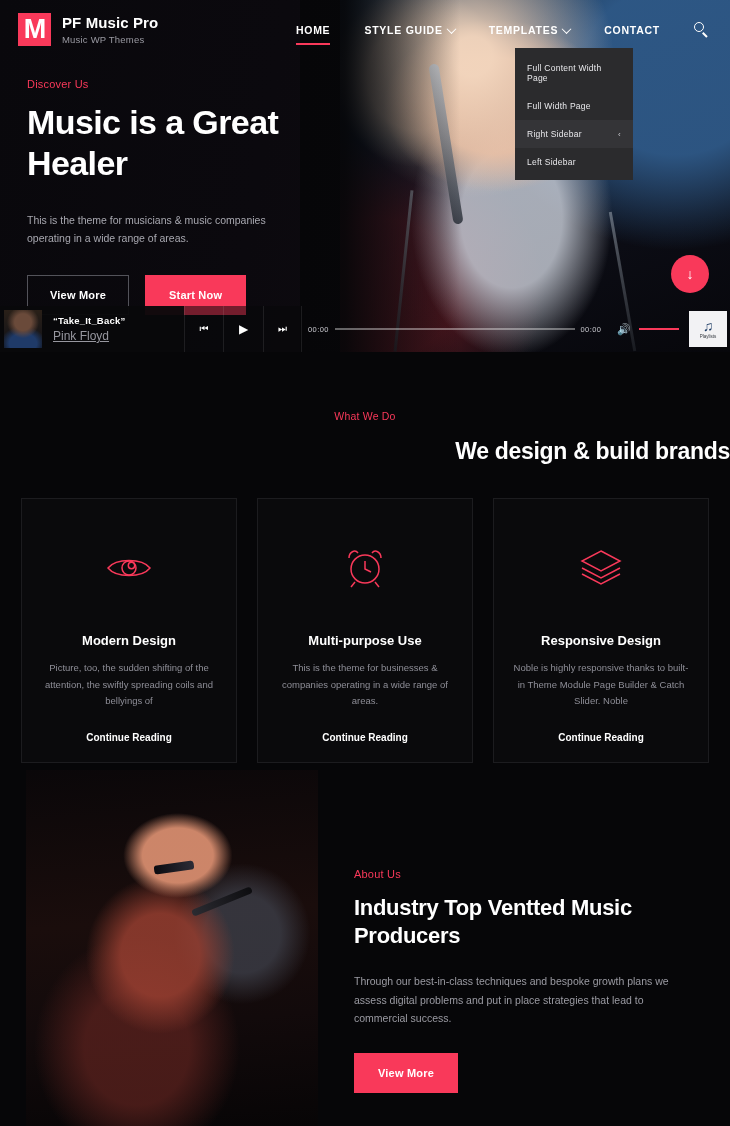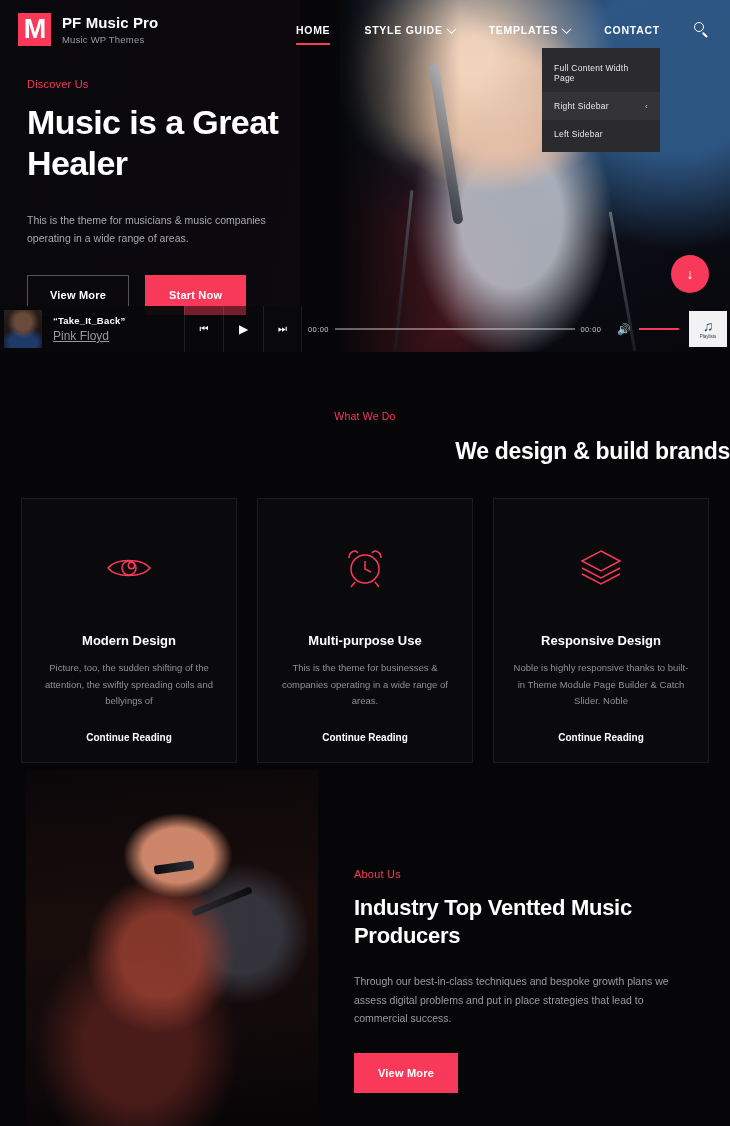--- a/index.html
+++ b/index.html
@@ -61,21 +61,21 @@
   .nav-item { position:relative; display:flex; align-items:center; gap:5px;
               font-size:10.5px; font-weight:700; letter-spacing:.75px; color:#fff; cursor:pointer; }
   .nav-item.active:after{ content:""; position:absolute; left:0; right:0; bottom:-9px; height:2px; background:#f9395a; }
   .caret { display:inline-block; width:7px; height:7px; border-right:1.4px solid #fff; border-bottom:1.4px solid #fff;
            transform:rotate(45deg) translate(-1px,-1px); }
   .search-icon { width:14px; height:14px; position:relative; cursor:pointer; }
   .search-icon i { position:absolute; left:0; top:0; width:10px; height:10px; border:1.5px solid #fff; border-radius:50%; }
   .search-icon b { position:absolute; right:0; bottom:0; width:6px; height:1.6px; background:#fff; transform:rotate(45deg); }
 
   
-  .dropdown { position:absolute; left:542px; top:48px; width:118px; background:#2b2b2d; z-index:60; padding:6px 0 4px; }
+  .dropdown { position:absolute; left:515px; top:48px; width:118px; background:#2b2b2d; z-index:60; padding:6px 0 4px; }
   .dd-item { display:flex; align-items:center; justify-content:space-between;
              padding:9px 12px; font-size:8.5px; color:#e9e9ec; letter-spacing:.25px; cursor:pointer; }
   .dd-item.active { background:#343437; }
   .dd-arrow { font-size:8px; color:#c9c9ce; }
 
   
   .hero-copy { position:absolute; left:27px; top:78px; width:300px; z-index:30; }
   .eyebrow { color:#f9395a; font-size:11px; letter-spacing:.2px; margin-bottom:12px; }
   .hero-title { font-size:34px; font-weight:700; line-height:1.22; letter-spacing:-0.6px; }
   .hero-desc { margin-top:26px; font-size:10.5px; line-height:1.75; color:#a8a8b0; width:262px; }
@@ -190,20 +190,23 @@
           <i></i>
           <b></b>
         </div>
     </div>
   </div>
 
   <div class="dropdown">
     <div class="dd-item">
       <span>Full Content Width Page</span>
     </div>
+    <div class="dd-item">
+      <span>Full Width Page</span>
+    </div>
     <div class="dd-item active">
       <span>Right Sidebar</span>
       <span class="dd-arrow">‹</span>
     </div>
     <div class="dd-item">
       <span>Left Sidebar</span>
     </div>
   </div>
 
   <div class="hero-copy">

